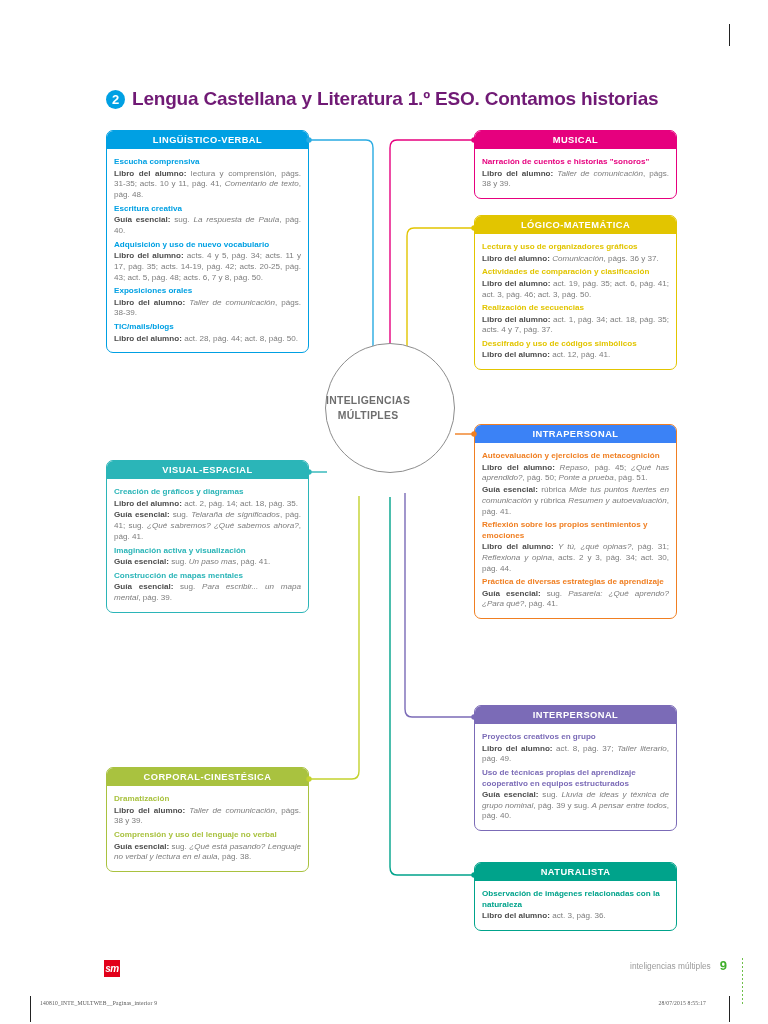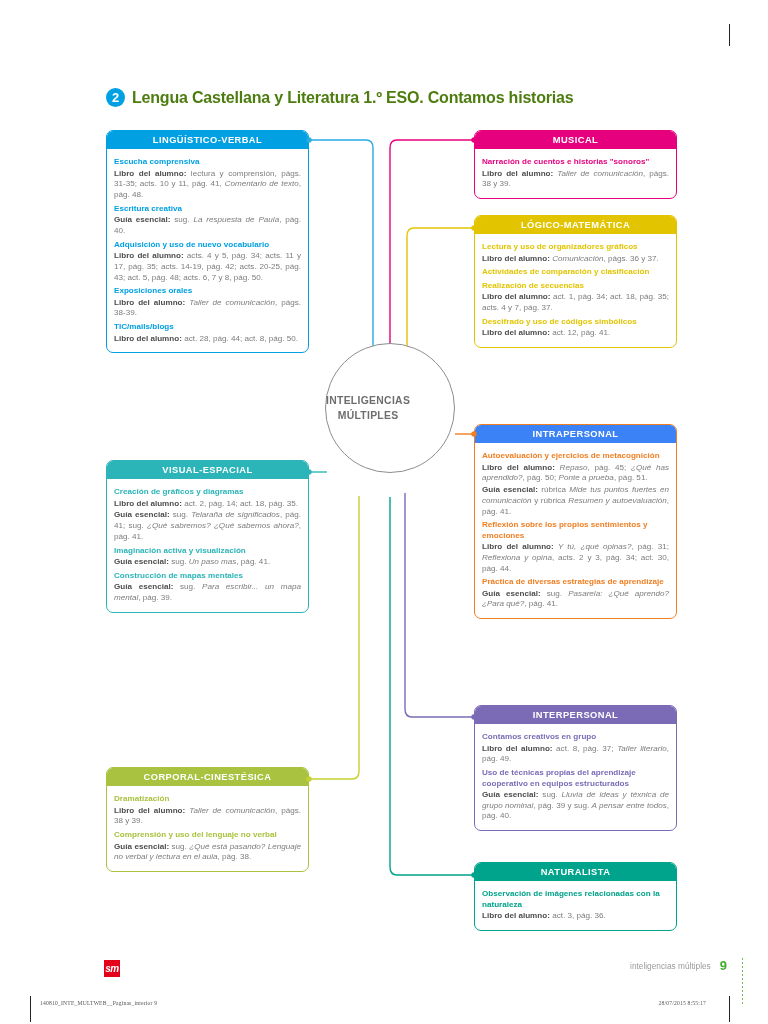--- a/index.html
+++ b/index.html
@@ -24,21 +24,21 @@
     display:flex;align-items:center;gap:7px;
   }
   .badge{
     width:19px;height:19px;border-radius:50%;
     background:#00A0E3;color:#fff;
     font-size:13px;font-weight:bold;
     display:flex;align-items:center;justify-content:center;
     line-height:1;
   }
   .title-text{
-    font-size:16px;font-weight:bold;color:#4d7c0f;
+    font-size:19px;font-weight:bold;color:#701a75;
     letter-spacing:-0.2px;white-space:nowrap;
   }
 
   
   .box{
     position:absolute;
     border:1.3px solid #ccc;
     border-radius:7px;
     overflow:hidden;
     background:#fff;
@@ -248,20 +248,21 @@
     </div>
   <div class="box" id="box-logico" style="left: 474px; top: 215px; width: 203px; border-color: rgb(226, 197, 0);">
       <div class="box-head" style="background: rgb(226, 197, 0);">LÓGICO-MATEMÁTICA</div>
       <div class="box-body">
         <div class="item">
           <div class="item-title" style="color: rgb(226, 197, 0);">Lectura y uso de organizadores gráficos</div>
           <div class="item-line"><b>Libro del alumno:</b> <i>Comunicación</i>, págs. 36 y 37.</div>
         </div>
         <div class="item">
           <div class="item-title" style="color: rgb(226, 197, 0);">Actividades de comparación y clasificación</div>
+          <div class="item-line"><b>Libro del alumno:</b> act. 19, pág. 35; act. 6, pág. 41; act. 3, pág. 46; act. 3, pág. 50.</div>
         </div>
         <div class="item">
           <div class="item-title" style="color: rgb(226, 197, 0);">Realización de secuencias</div>
           <div class="item-line"><b>Libro del alumno:</b> act. 1, pág. 34; act. 18, pág. 35; acts. 4 y 7, pág. 37.</div>
         </div>
         <div class="item">
           <div class="item-title" style="color: rgb(226, 197, 0);">Descifrado y uso de códigos simbólicos</div>
           <div class="item-line"><b>Libro del alumno:</b> act. 12, pág. 41.</div>
         </div>
       </div>
@@ -281,21 +282,21 @@
         <div class="item">
           <div class="item-title" style="color: rgb(240, 127, 34);">Práctica de diversas estrategias de aprendizaje</div>
           <div class="item-line"><b>Guía esencial:</b> sug. <i>Pasarela: ¿Qué aprendo? ¿Para qué?</i>, pág. 41.</div>
         </div>
       </div>
     </div>
   <div class="box" id="box-interpersonal" style="left: 474px; top: 705px; width: 203px; border-color: rgb(123, 107, 183);">
       <div class="box-head" style="background: rgb(123, 107, 183);">INTERPERSONAL</div>
       <div class="box-body">
         <div class="item">
-          <div class="item-title" style="color: rgb(123, 107, 183);">Contamos creativos en grupo</div>
+          <div class="item-title" style="color: rgb(123, 107, 183);">Proyectos creativos en grupo</div>
           <div class="item-line"><b>Libro del alumno:</b> act. 8, pág. 37; <i>Taller literario</i>, pág. 49.</div>
         </div>
         <div class="item">
           <div class="item-title" style="color: rgb(123, 107, 183);">Uso de técnicas propias del aprendizaje cooperativo en equipos estructurados</div>
           <div class="item-line"><b>Guía esencial:</b> sug. <i>Lluvia de ideas y téxnica de grupo nominal</i>, pág. 39 y sug. <i>A pensar entre todos</i>, pág. 40.</div>
         </div>
       </div>
     </div>
   <div class="box" id="box-naturalista" style="left: 474px; top: 862px; width: 203px; border-color: rgb(0, 163, 139);">
       <div class="box-head" style="background: rgb(0, 163, 139);">NATURALISTA</div>

